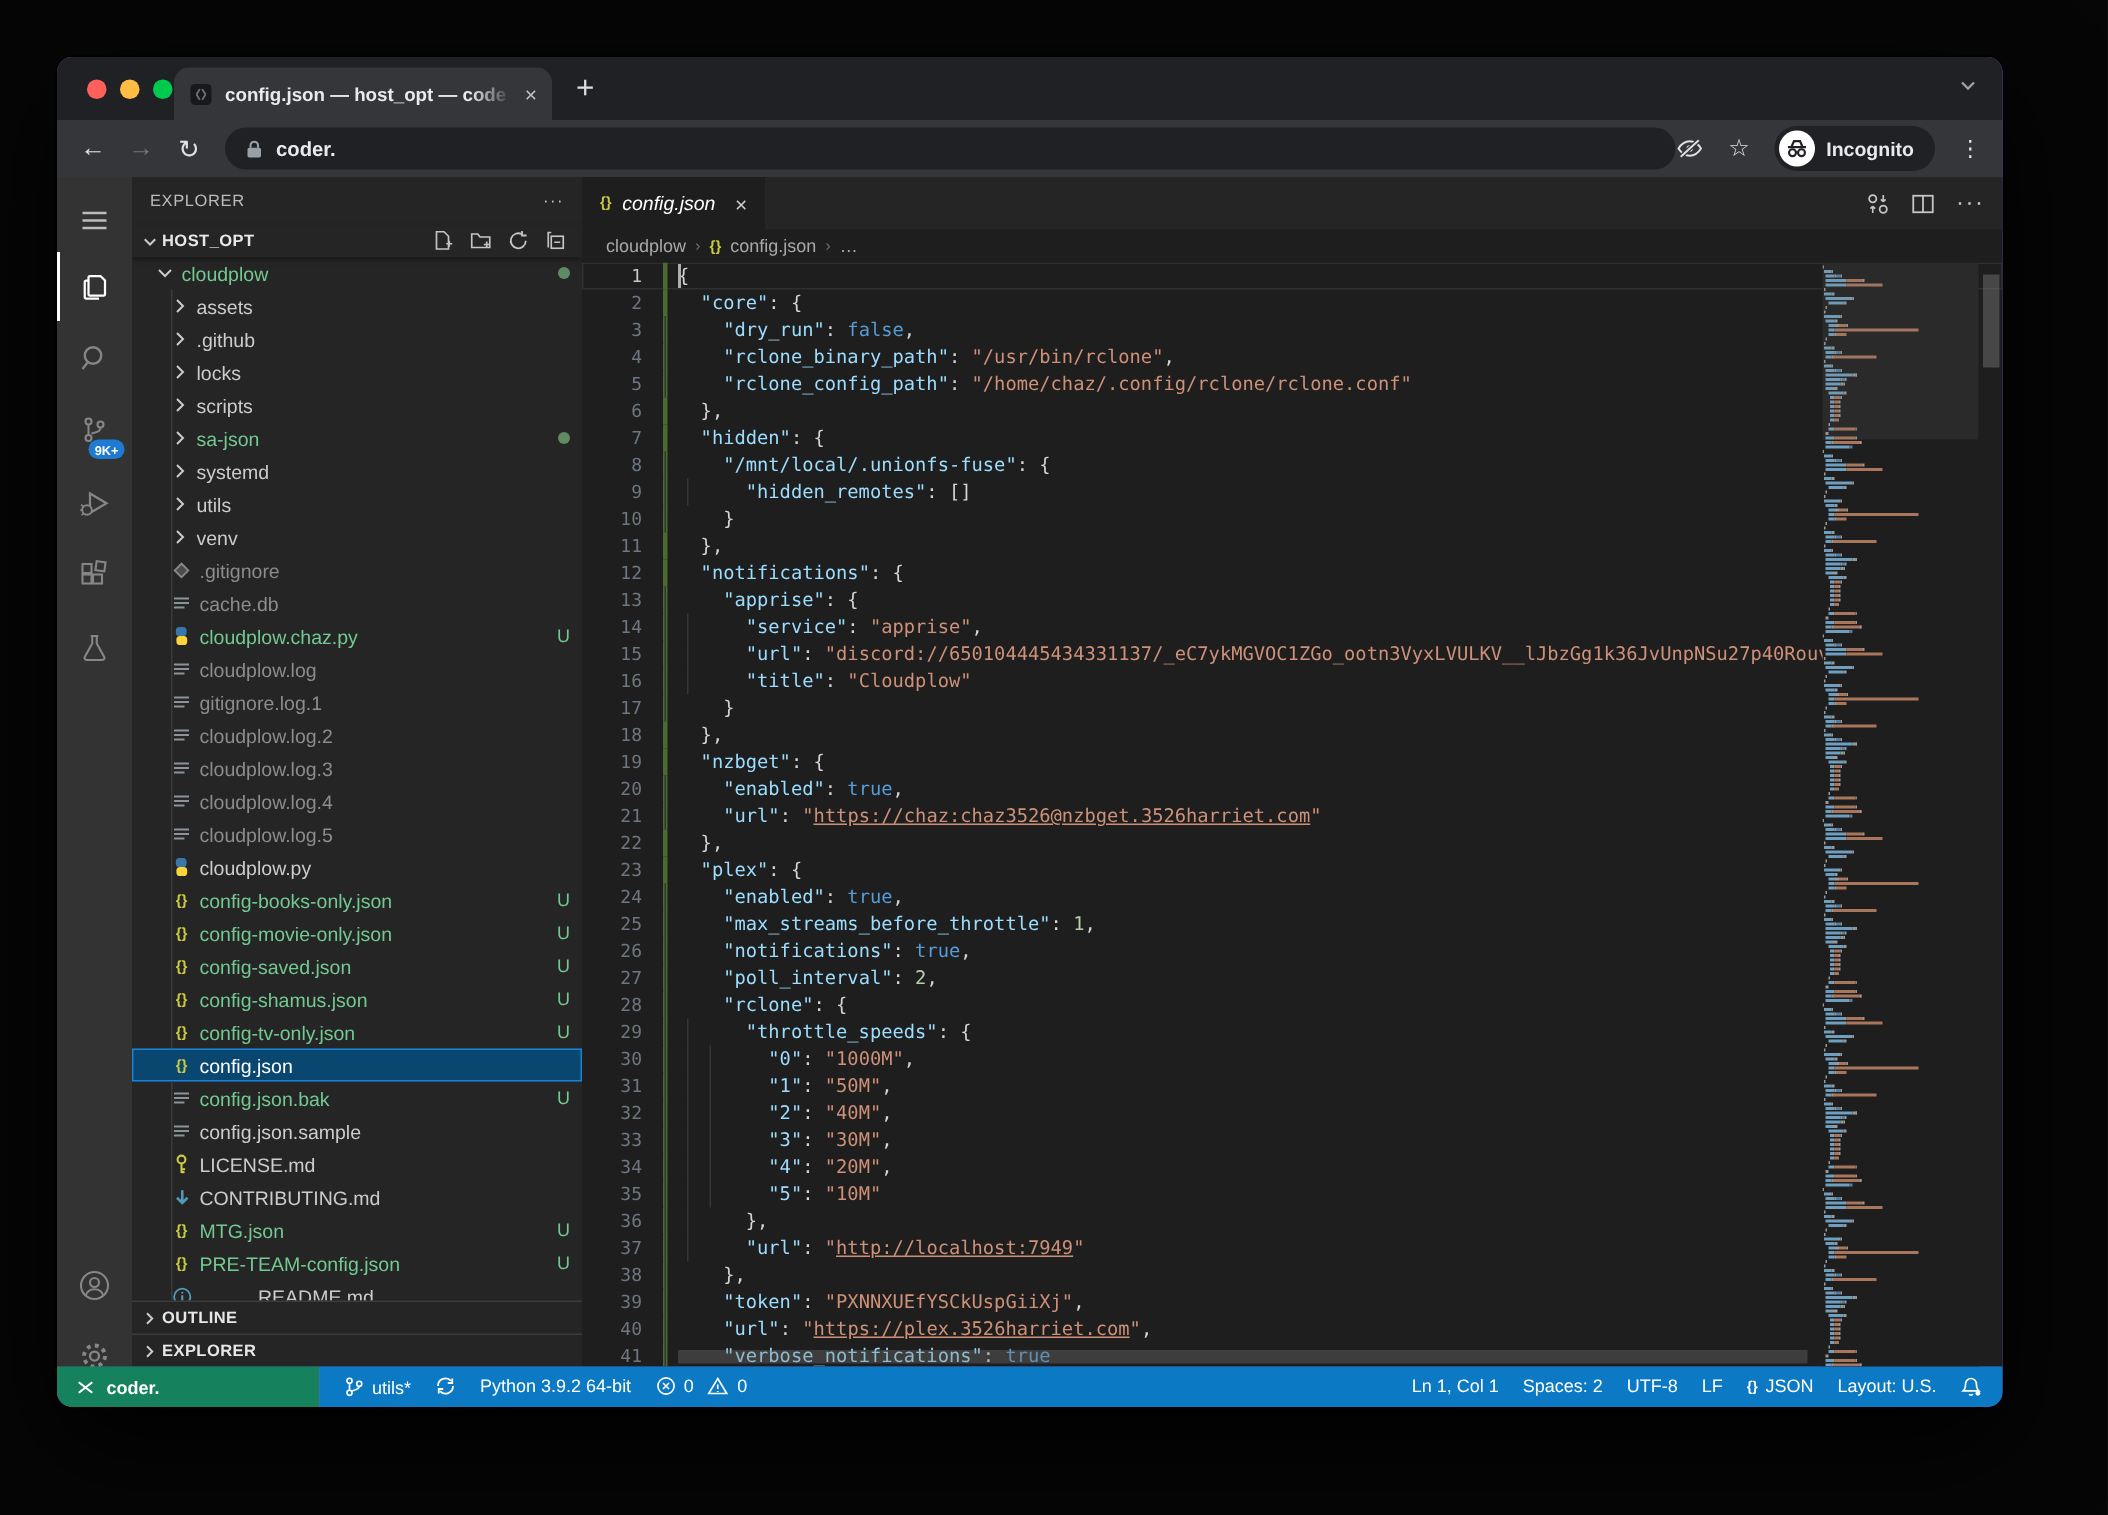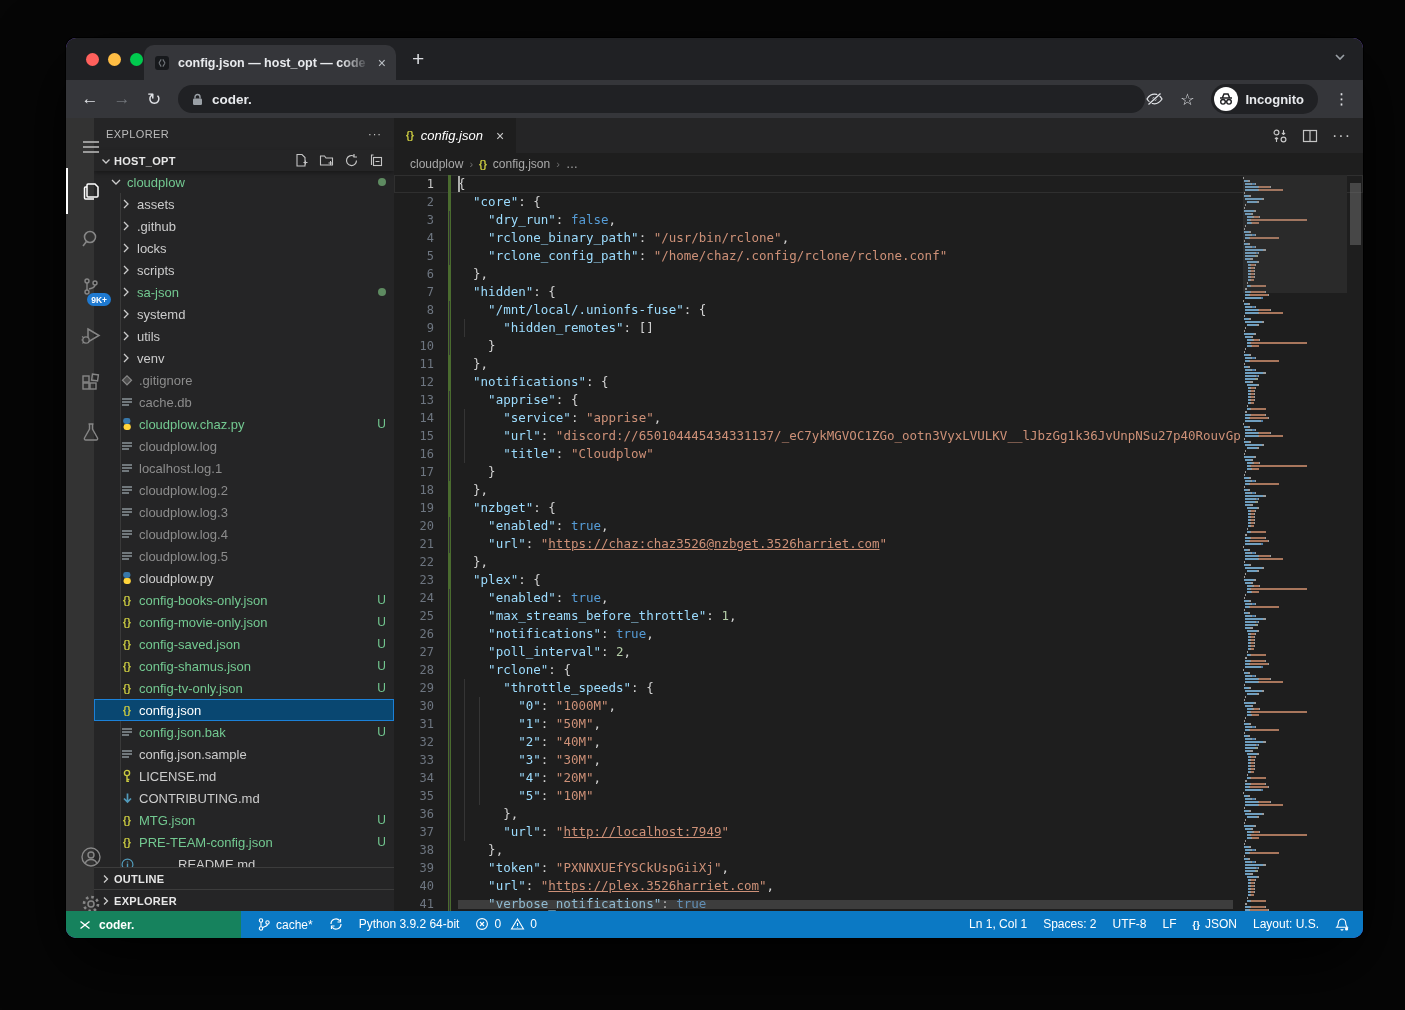--- a/index.html
+++ b/index.html
@@ -1,19 +1,19 @@
 <!DOCTYPE html>
 <html><head>
 <meta charset="utf-8">
 <style>
   * { margin:0; padding:0; box-sizing:border-box; }
   html,body { width:1405px; height:1010px; background:#060606; overflow:hidden;
               font-family:"Liberation Sans", sans-serif; }
 
-  .window { position:absolute; left:66px; top:38px; width:1297px; height:900px;
+  .window { position:absolute; left:38px; top:38px; width:1297px; height:900px;
             border-radius:10px; overflow:hidden; background:#8b5cf6;
             box-shadow:0 25px 70px rgba(0,0,0,.95), 0 0 0 1px #000;padding-left:36px; }
 
   
   .tabstrip { position:absolute; left:0; top:0; right:0; height:42px; background:#202124; }
   .traffic { position:absolute; left:20px; top:15px; display:flex; gap:9px; }
   .traffic i { width:13px; height:13px; border-radius:50%; display:block; }
   .t-red{background:#ff605c} .t-yel{background:#ffbd44} .t-grn{background:#00ca4e}
   .chrome-tab { position:absolute; left:78px; top:7px; width:252px; height:35px;
                 background:#35363a; border-radius:10px 10px 0 0; display:flex;
@@ -33,21 +33,21 @@
   .addr .url { color:#e8eaed; font-size:13.5px; font-weight:600; }
   .tb-right { position:absolute; right:14px; top:0; height:38px; display:flex; align-items:center; gap:16px; }
   .incog { display:flex; align-items:center; gap:8px; background:#202124; border-radius:15px;
            height:30px; padding:2px 14px 2px 3px; color:#e8eaed; font-size:13px; font-weight:600; }
   .incog .ring { width:24px; height:24px; background:#fff; border-radius:50%;
                  display:flex; align-items:center; justify-content:center; }
   .dots3 { color:#dfe1e5; font-size:15px; }
 
   
   .vscode { position:absolute; left:0; top:80px; right:0; bottom:27px; background:#1e1e1e; display:flex; }
-  .actbar { width:28px; background:#333333; position:relative; flex:none; }
+  .actbar { width:50px; background:#333333; position:relative; flex:none; }
   .act-ic { position:absolute; left:0; width:50px; height:46px; display:flex;
             align-items:center; justify-content:center; }
   .act-ic.active { border-left:2px solid #fff; }
   .badge9k { position:absolute; right:5px; bottom:4px; background:#1f7ad1; color:#fff;
              font-size:8.5px; font-weight:700; border-radius:8px; padding:1.5px 4px; }
 
   .sidebar { width:300px; background:#252526; flex:none; display:flex; flex-direction:column;
              overflow:hidden; color:#cccccc; }
   .exp-title { height:32px; display:flex; align-items:center; padding:0 12px; font-size:11px;
                color:#bbbbbb; letter-spacing:.4px; justify-content:space-between; }
@@ -408,21 +408,21 @@
             </span>
             <span class="lbl">cloudplow.log</span>
           </div>
           <div class="trow c-gray" style="padding-left: 24px;">
             <span class="guide"></span>
             <span class="fic">
               <svg width="12" height="12">
                 <path d="M1 3h10M1 6h10M1 9h7" stroke="#8a9499" stroke-width="1.3"></path>
               </svg>
             </span>
-            <span class="lbl">localhost.log.1</span>
+            <span class="lbl">gitignore.log.1</span>
           </div>
           <div class="trow c-gray" style="padding-left: 24px;">
             <span class="guide"></span>
             <span class="fic">
               <svg width="12" height="12">
                 <path d="M1 3h10M1 6h10M1 9h7" stroke="#8a9499" stroke-width="1.3"></path>
               </svg>
             </span>
             <span class="lbl">cloudplow.log.2</span>
           </div>
@@ -2168,21 +2168,21 @@
     </div>
     <div class="st-main">
       <div class="st-left">
         <span class="st-item">
           <svg width="14" height="15">
               <circle cx="4" cy="3.5" r="1.7" stroke="#fff" stroke-width="1.1" fill="none"></circle>
               <circle cx="4" cy="11.5" r="1.7" stroke="#fff" stroke-width="1.1" fill="none"></circle>
               <circle cx="10.5" cy="5.5" r="1.7" stroke="#fff" stroke-width="1.1" fill="none"></circle>
               <path d="M4 5.2v4.6M10.5 7.2c0 2.3-3.5 2.3-4.8 3.3" stroke="#fff" stroke-width="1.1" fill="none"></path>
             </svg>
-          <span>cache*</span>
+          <span>utils*</span>
         </span>
         <span class="st-item">
           <svg width="14" height="14">
               <path d="M12 7a5 5 0 0 1-8.7 3.4M2 7a5 5 0 0 1 8.7-3.4" stroke="#fff" stroke-width="1.2" fill="none"></path>
               <path d="M2.5 12V9h3M11.5 2v3h-3" stroke="#fff" stroke-width="1.2" fill="none"></path>
             </svg>
         </span>
         <span class="st-item">
           <span>Python 3.9.2 64-bit</span>
         </span>

